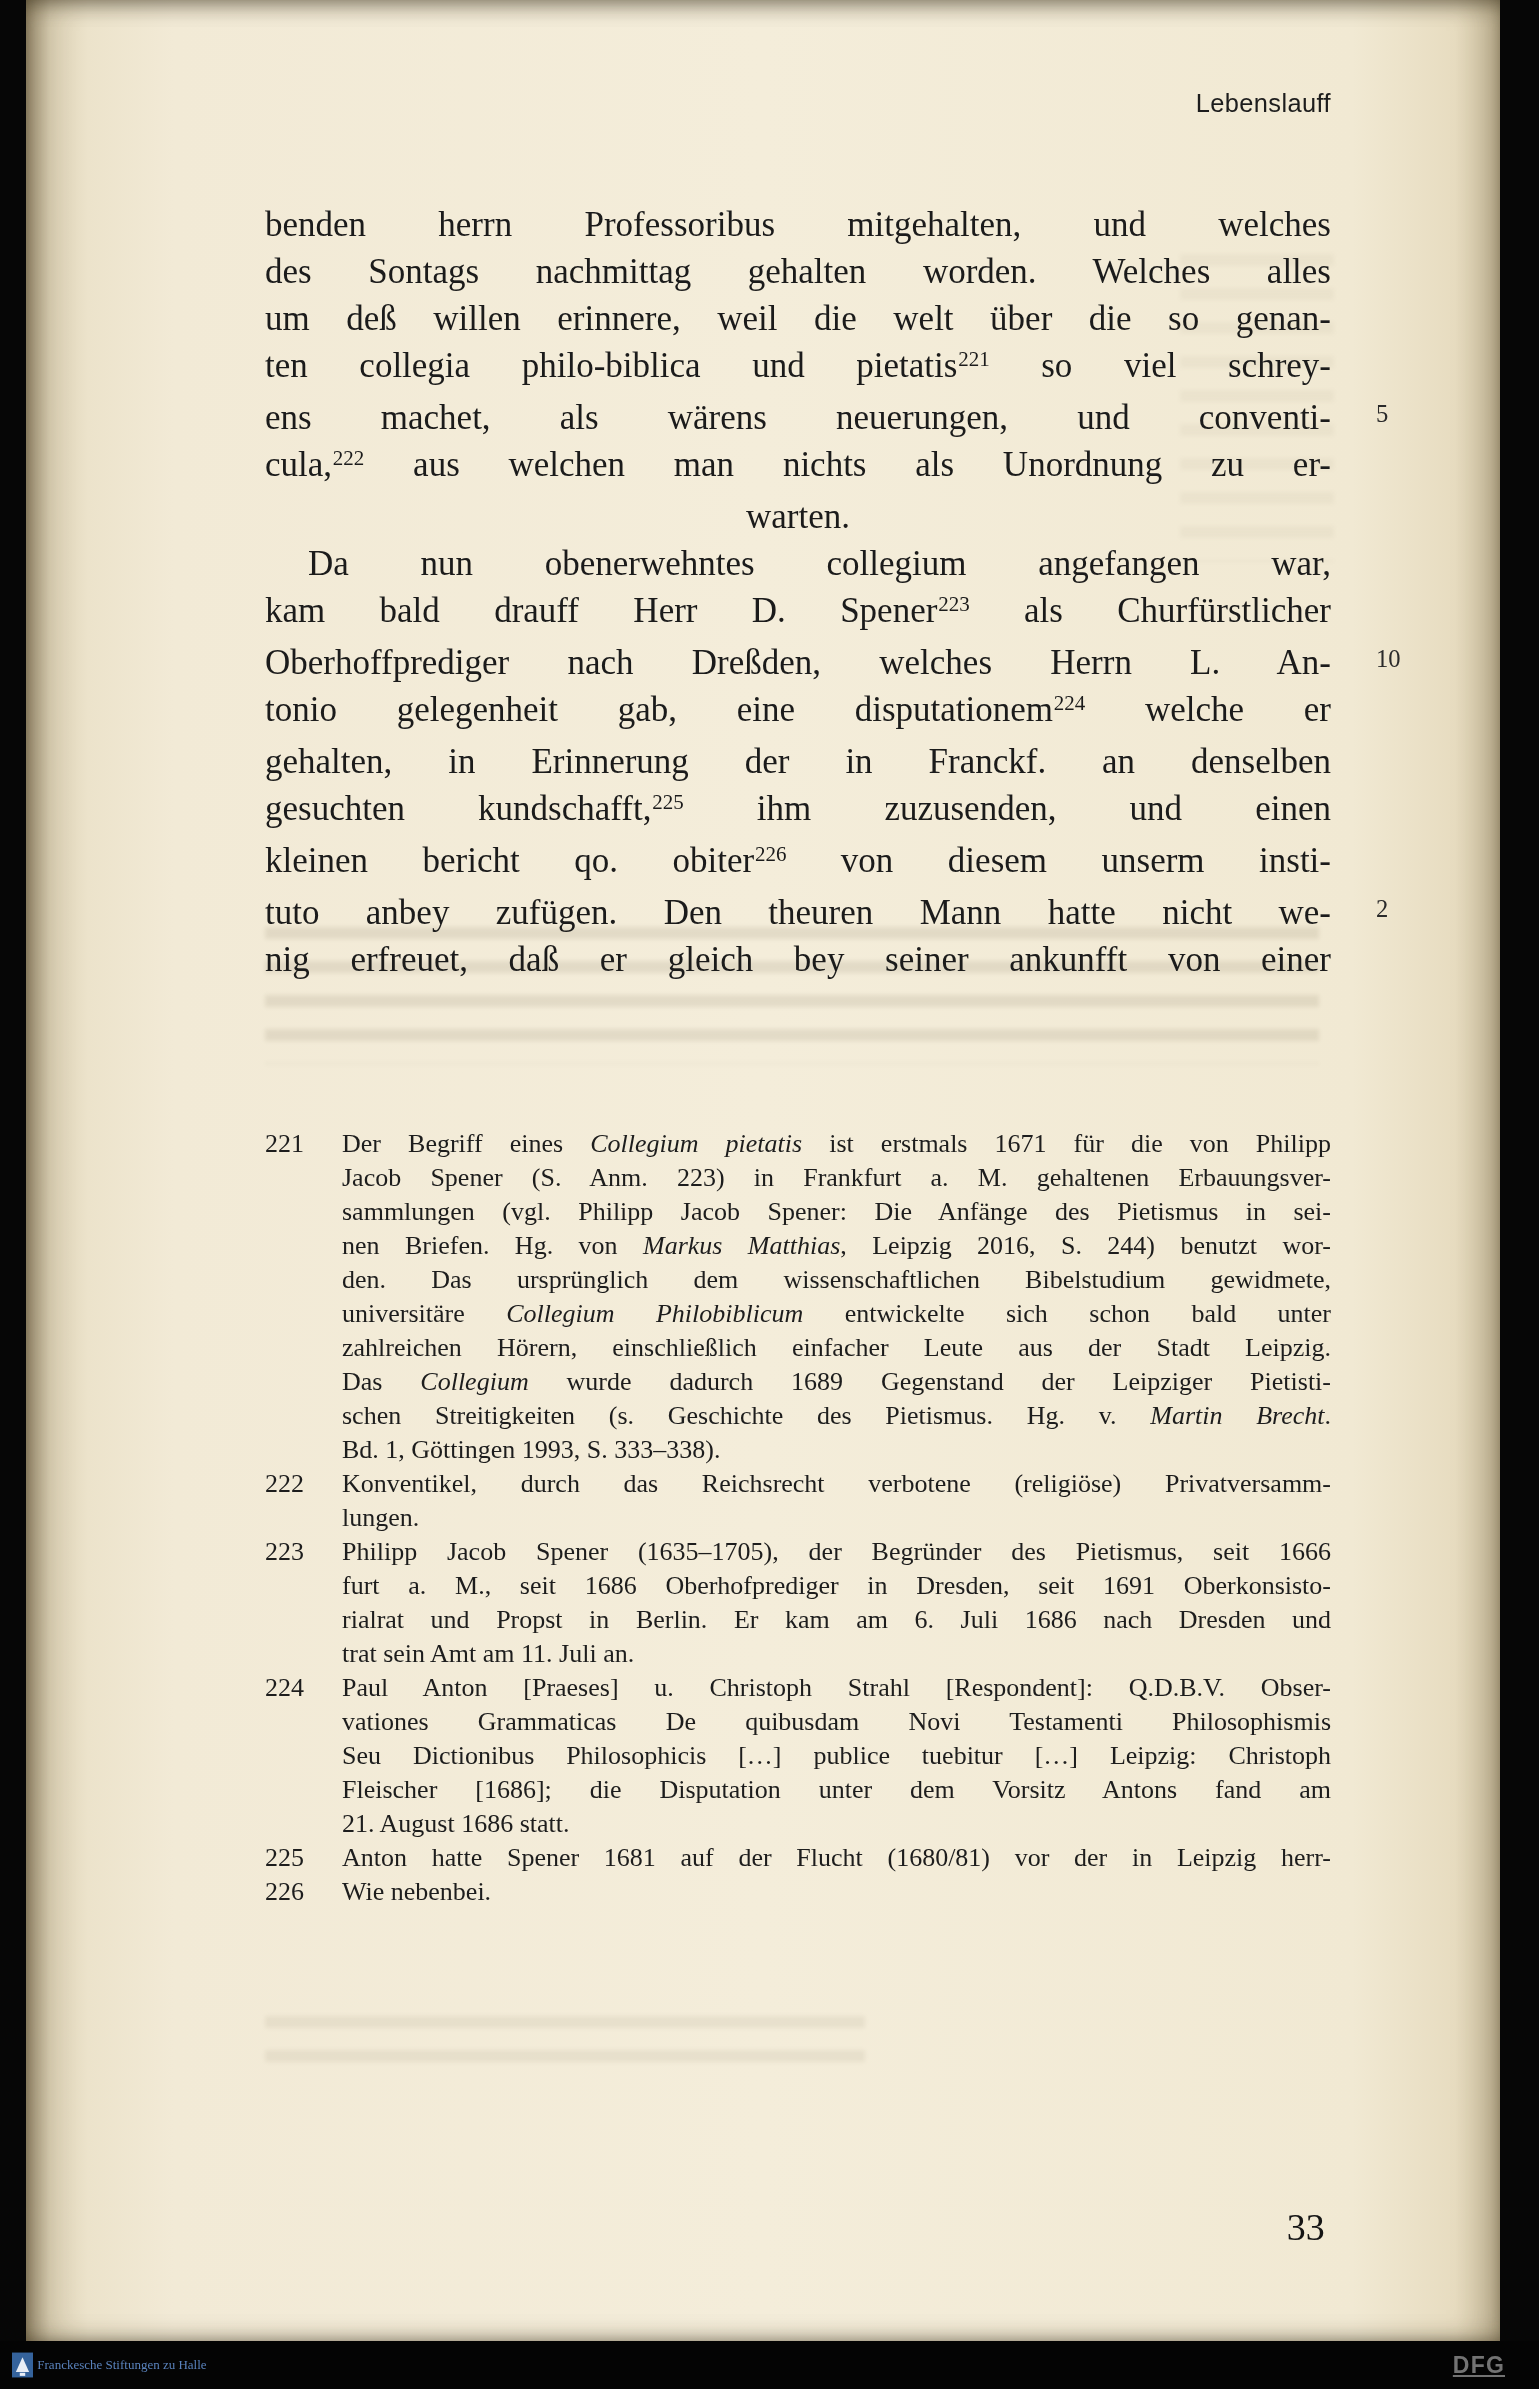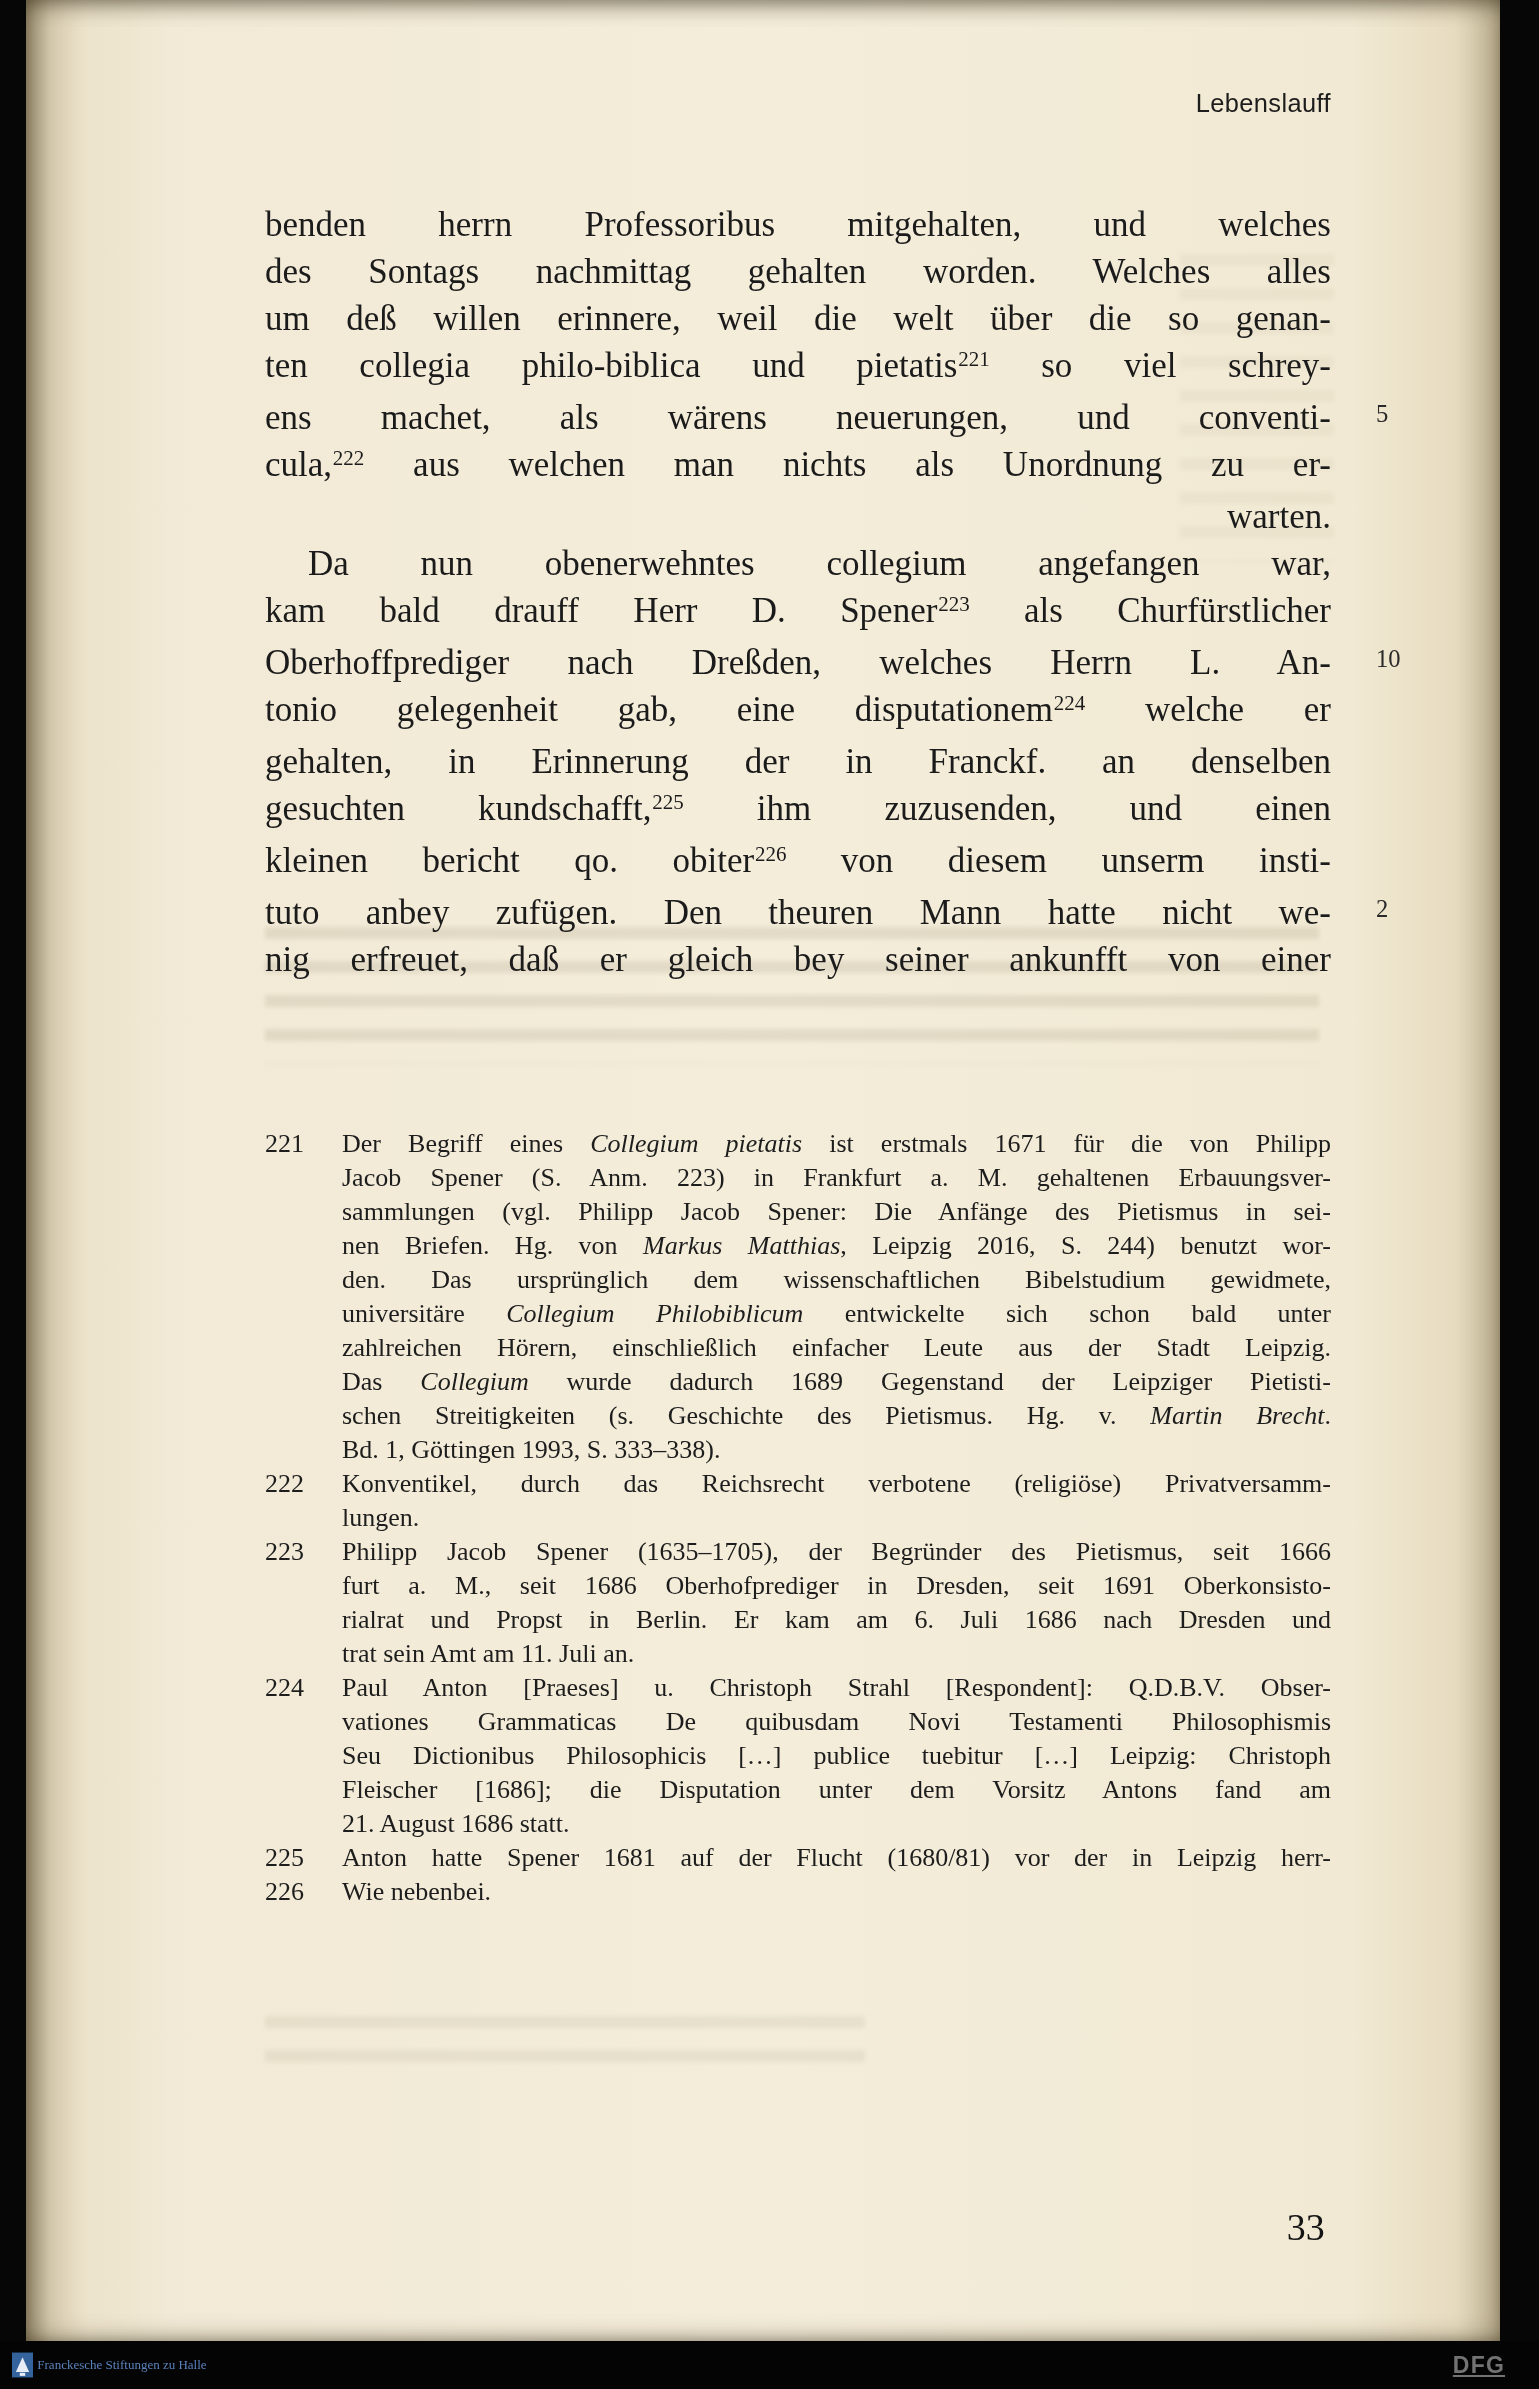--- a/index.html
+++ b/index.html
@@ -44,21 +44,21 @@
 
   
   .main-text {
     position:absolute;
     top:176px; left:0; width:100%;
     font-size:35px;
     line-height:47px;
     color:#1b1b1b;
     margin-top:25px;
   }
-  .line { position:relative; text-align:right; }
+  .line { position:relative; text-align:center; }
   .line.jl { text-align:justify; text-align-last:justify; }
   .line.indent { text-indent:43px; }
   .linenum {
     position:absolute;
     left:calc(100% + 45px);
     top:7.7px;
     font-size:24.6px;
     line-height:1;
     color:#2a2a2a;
   }

